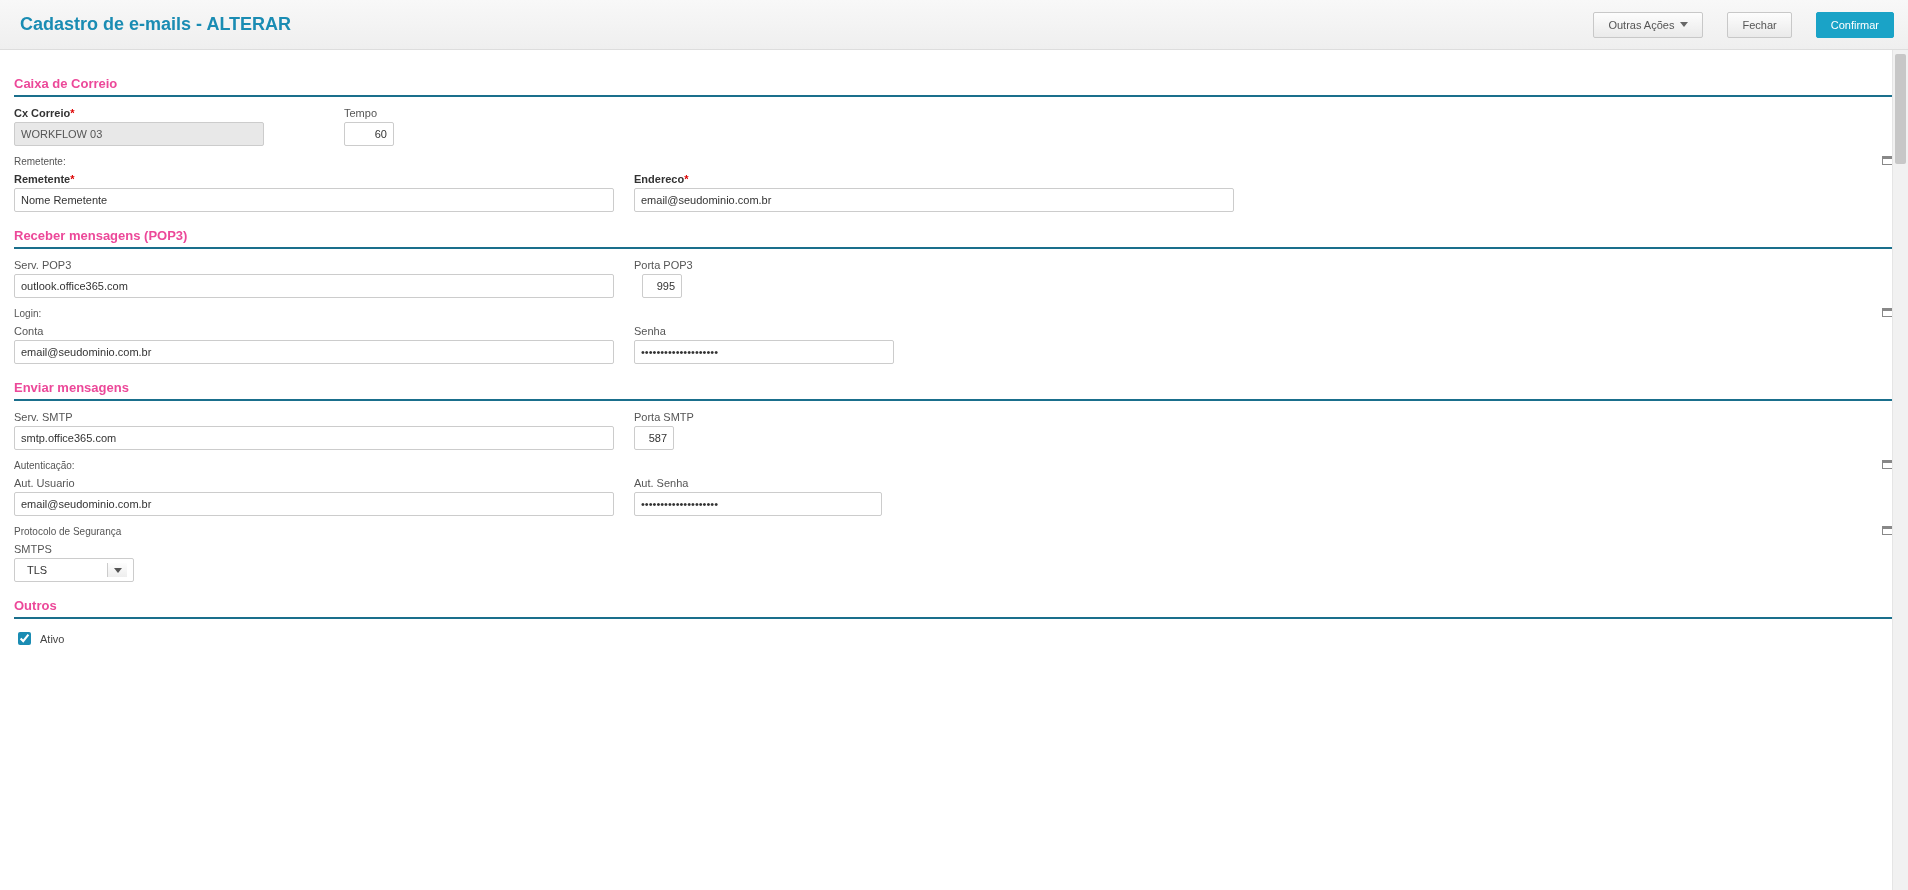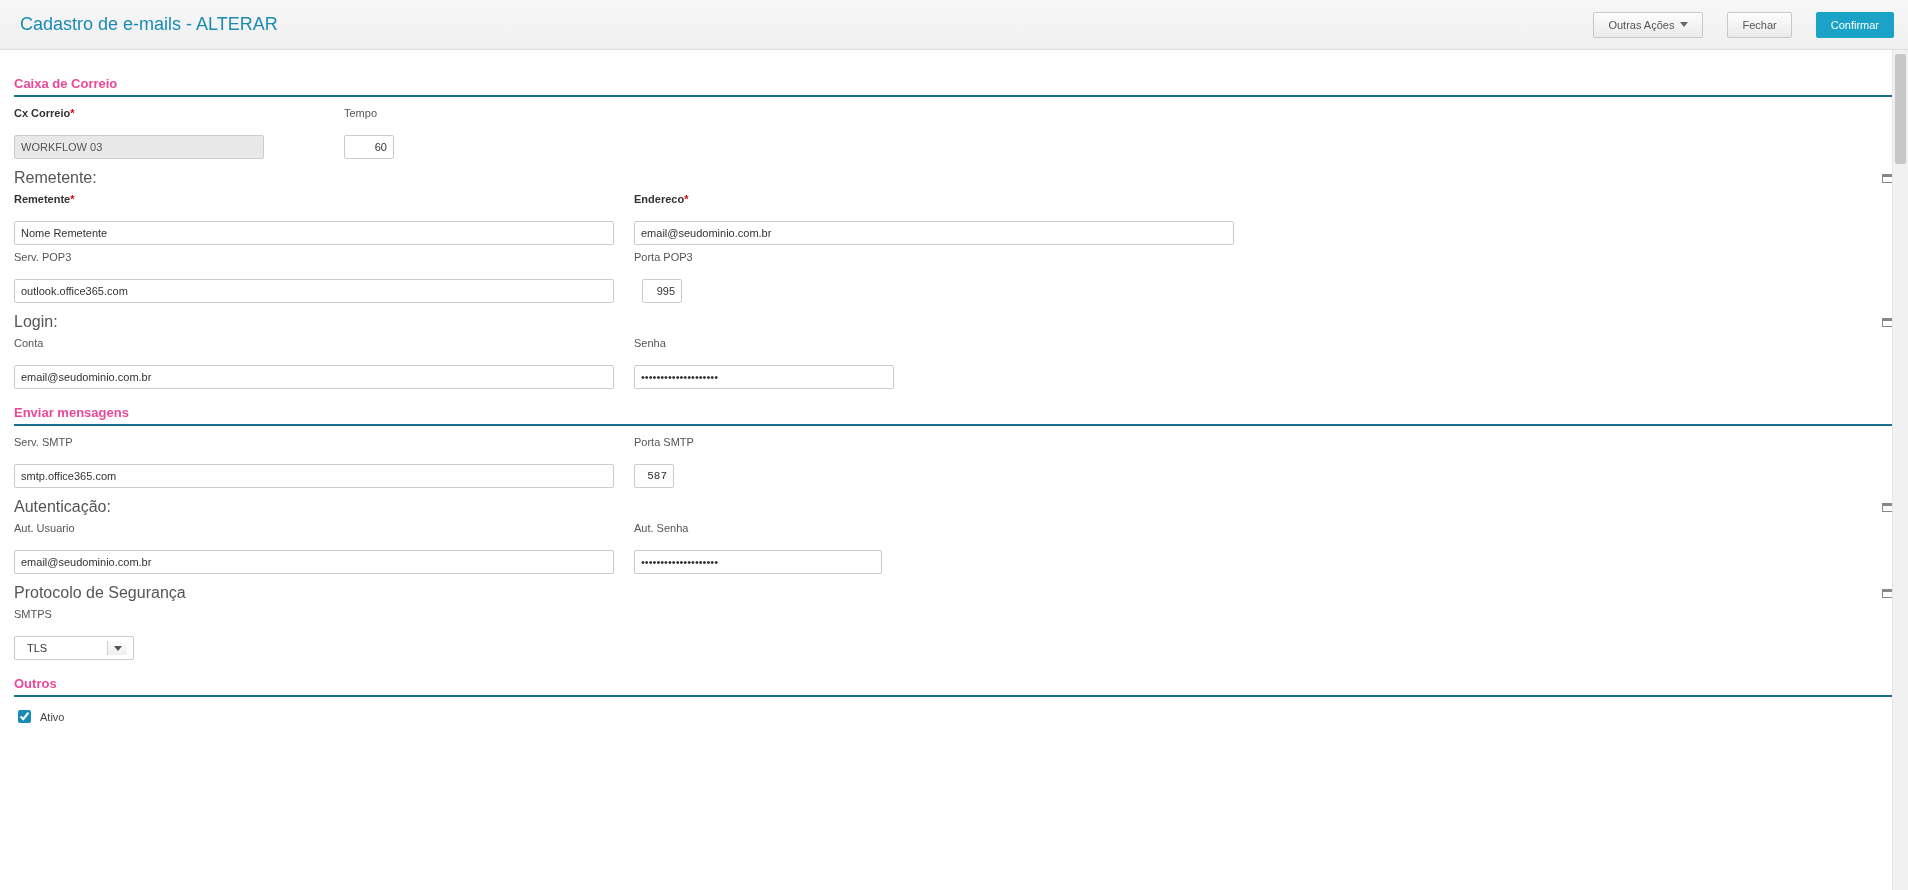--- a/index.html
+++ b/index.html
@@ -15,21 +15,21 @@
     border-bottom: 1px solid #ddd;
     display: flex;
     align-items: center;
     justify-content: space-between;
     padding: 8px 14px 8px 20px;
     height: 50px;
   }
   .page-title {
     color: #1a8cb3;
     font-size: 18px;
-    font-weight: normal;
+    font-weight: bold;
   }
   .header-actions {
     display: flex;
     gap: 24px;
     align-items: center;
   }
   .btn {
     border: 1px solid #c8c8c8;
     background: linear-gradient(#fdfdfd, #eaeaea);
     color: #555;
@@ -63,44 +63,43 @@
     color: #ec4899;
     font-size: 13px;
     font-weight: bold;
     padding: 6px 0 4px 0;
     border-bottom: 2px solid #1a6f8c;
     margin-top: 10px;
     margin-bottom: 10px;
   }
 
   .sub-header {
-    font-size: 16px;
+    font-size: 10px;
     color: #555;
     margin: 10px 0 6px 0;
     display: flex;
     justify-content: space-between;
-    align-items: center;
+    align-items: flex-start;
   }
   .sub-header .panel-icon {
     width: 12px; height: 9px;
     border: 1px solid #888;
     border-top: 3px solid #888;
     background: #fff;
   }
 
   .form-row {
     display: flex;
     gap: 20px;
     align-items: flex-start;
     margin-bottom: 6px;
   }
   .field {
     display: flex;
     flex-direction: column;
-    gap: 13px;
   }
   .field label {
     font-size: 11px;
     color: #555;
     margin-bottom: 3px;
   }
   .field label .req { color: #d00; }
   .field label.bold { font-weight: bold; color: #333; }
   .field input[type="text"],
   .field input[type="password"],
@@ -209,20 +208,21 @@
       <input type="text" class="w-xl" value="Nome Remetente" style="">
     </div>
     <div class="field">
       <label class="bold">
         <span>Endereco</span><span class="req">*</span>
       </label>
       <input type="text" class="w-xl" value="email@seudominio.com.br" style="">
     </div>
   </div>
 
+  <div class="section-header">Receber mensagens (POP3)</div>
 
   <div class="form-row">
     <div class="field">
       <label>Serv. POP3</label>
       <input type="text" class="w-xl" value="outlook.office365.com" style="">
     </div>
     <div class="field">
       <label>Porta POP3</label>
       <input type="text" class="num" style="width: 40px; margin-left: 8px;" value="995">
     </div>
@@ -246,21 +246,21 @@
 
   <div class="section-header">Enviar mensagens</div>
 
   <div class="form-row">
     <div class="field">
       <label>Serv. SMTP</label>
       <input type="text" class="w-xl" value="smtp.office365.com" style="">
     </div>
     <div class="field">
       <label>Porta SMTP</label>
-      <input type="text" class="num" style="width: 40px; font-family: Liberation Mono, monospace;" value="587">
+      <input type="text" class="num" style="width: 40px;" value="587">
     </div>
   </div>
 
   <div class="sub-header">
     <span>Autenticação:</span>
     <span class="panel-icon"></span>
   </div>
 
   <div class="form-row">
     <div class="field">

